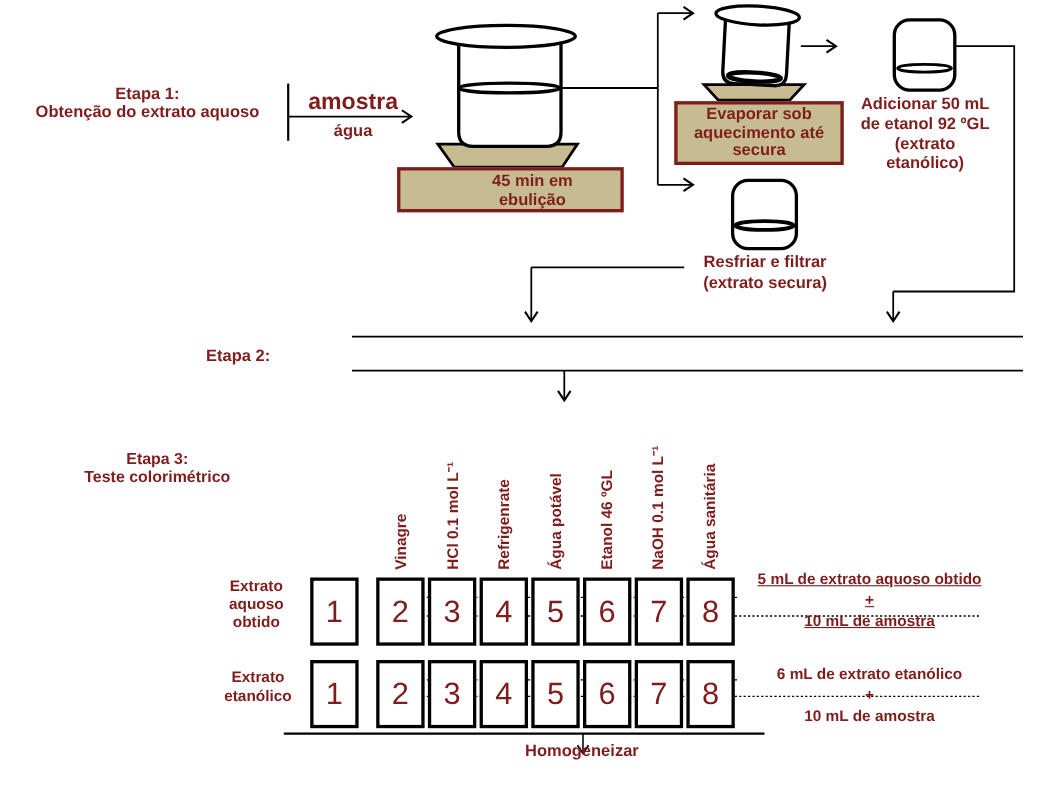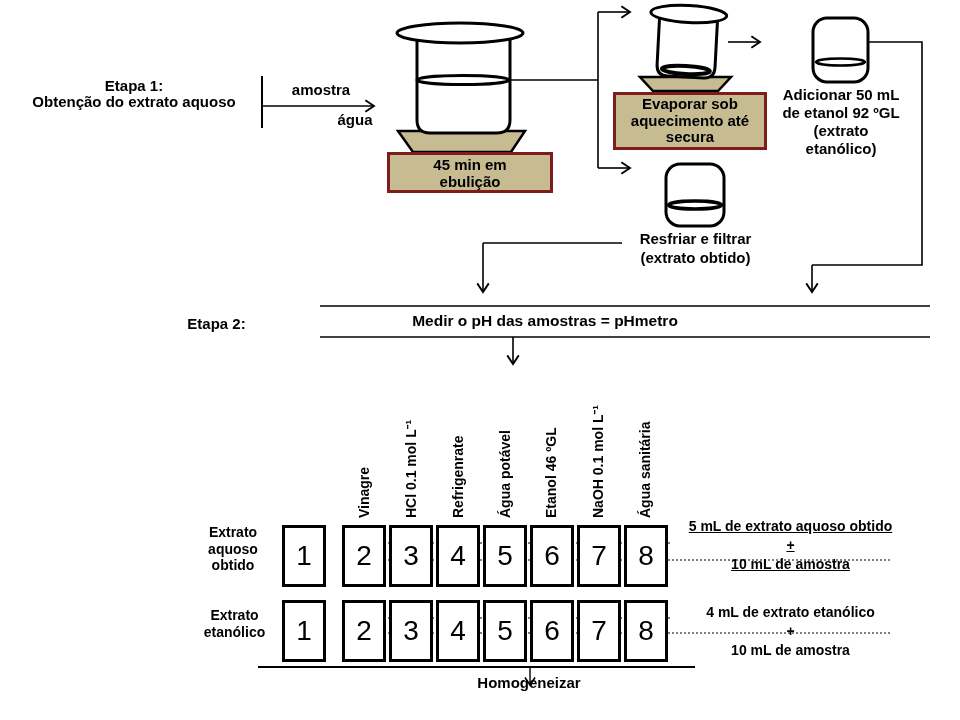--- a/index.html
+++ b/index.html
@@ -1,35 +1,35 @@
 <!DOCTYPE html>
 <html style="--tan: #C7BB92; --line: #000000; --bg: #FFFFFF;"><head>
 <meta charset="utf-8">
 <style>
   :root { --tan:#C7BB92; --line:#000000; --bg:#FFFFFF; }
   html,body { margin:0; padding:0; background:var(--bg); }
   #canvas {
     position:relative; width:960px; height:720px; overflow:hidden;
     background:var(--bg);
     font-family:"Liberation Sans", sans-serif;
-    color:#000000;
+    color:#7f1d1d;
   }
   .abs { position:absolute; }
   .b   { font-weight:bold; }
   .ctr { text-align:center; }
   .pre { white-space:pre-line; }
   svg.layer { position:absolute; left:0; top:0; width:960px; height:720px; }
 
   
   .tanbox {
     position:absolute; background:var(--tan); border:3px solid #7f1d1d;
     font-weight:bold; text-align:center; white-space:pre-line;
     display:flex; align-items:center; justify-content:center;
   }
-  #boil-box { left:387px; top:152px; width:160px; height:35px; font-size:15px; line-height:17px; }
+  #boil-box { left:361px; top:152px; width:160px; height:35px; font-size:15px; line-height:17px;padding-left:40px; }
   #evap-box { left:613px; top:92px;  width:148px; height:52px; font-size:15px; line-height:16.5px; }
 
   
   .tube {
     position:absolute; width:38px; height:56px; border:3px solid #000;
     background:#fff; display:flex; align-items:center; justify-content:center;
     font-size:28px; font-weight:normal;
   }
   .row1 { top:525px; } .row2 { top:600px; }
   .c1{left:282px}.c2{left:342px}.c3{left:389px}.c4{left:436px}
@@ -122,39 +122,40 @@
     </g>
 
     <g stroke="#000" fill="none">
       <line x1="258" y1="667" x2="695" y2="667" stroke-width="2"></line>
       <line x1="530" y1="667" x2="530" y2="685" stroke-width="1.4" marker-end="url(#arrow)"></line>
     </g>
   </svg>
 
   <div class="abs b ctr pre" style="left:8px; top:78px; width:252px; font-size:15px; line-height:15.5px;">Etapa 1:
 Obtenção do extrato aquoso</div>
-  <div class="abs b ctr" style="left:262px; top:81px; width:118px; font-size:15px;">amostra</div>
-  <div class="abs b ctr" style="left:262px; top:111px; width:118px; font-size:15px;margin-left:34px;">água</div>
+  <div class="abs b ctr" style="left:262px; top:81px; width:118px; font-size:21px;">amostra</div>
+  <div class="abs b ctr" style="left:262px; top:111px; width:118px; font-size:15px;">água</div>
 
   <div class="tanbox" id="boil-box">45 min em
 ebulição</div>
   <div class="tanbox" id="evap-box">Evaporar sob
 aquecimento até
 secura</div>
 
   <div class="abs b ctr pre" style="left:772px; top:86px; width:138px; font-size:15px; line-height:18px;">Adicionar 50 mL
 de etanol 92 ºGL
 (extrato
 etanólico)</div>
   <div class="abs b ctr pre" style="left:618px; top:229px; width:155px; font-size:15px; line-height:19px;">Resfriar e filtrar
-(extrato obtido)</div>
+(extrato secura)</div>
 
   <div class="abs b ctr" style="left:164px; top:315px; width:105px; font-size:15px;">Etapa 2:</div>
-  <div class="abs b ctr" style="left:320px; top:312px; width:450px; font-size:15.5px;">Medir o pH das amostras = pHmetro</div>
 
+  <div class="abs b ctr pre" style="left:53px; top:411px; width:180px; font-size:14.5px; line-height:15.5px;">Etapa 3:
+Teste colorimétrico</div>
 
   <div class="tubelabel tl2">Vinagre</div>
   <div class="tubelabel tl3">HCl 0.1 mol L⁻¹</div>
   <div class="tubelabel tl4">Refrigenrate</div>
   <div class="tubelabel tl5">Água potável</div>
   <div class="tubelabel tl6">Etanol 46 ºGL</div>
   <div class="tubelabel tl7">NaOH 0.1 mol L⁻¹</div>
   <div class="tubelabel tl8">Água sanitária</div>
 
   <div class="abs b ctr pre" style="left:192px; top:524px; width:82px; font-size:14px; line-height:16.5px;">Extrato
@@ -175,19 +176,19 @@
   <div class="abs b ctr pre" style="left:192px; top:607px; width:85px; font-size:14px; line-height:16.5px;">Extrato
 etanólico</div>
   <div class="tube row2 c1">1</div>
   <div class="tube row2 c2">2</div>
   <div class="tube row2 c3">3</div>
   <div class="tube row2 c4">4</div>
   <div class="tube row2 c5">5</div>
   <div class="tube row2 c6">6</div>
   <div class="tube row2 c7">7</div>
   <div class="tube row2 c8">8</div>
-  <div class="abs b ctr pre note" style="left:668px; top:603px; width:245px;">4 mL de extrato etanólico
+  <div class="abs b ctr pre note" style="left:668px; top:603px; width:245px;">6 mL de extrato etanólico
 +
 10 mL de amostra</div>
 
   <div class="abs b ctr" style="left:449px; top:674px; width:160px; font-size:15px;">Homogeneizar</div>
 
 </div>
 
 </body></html>

